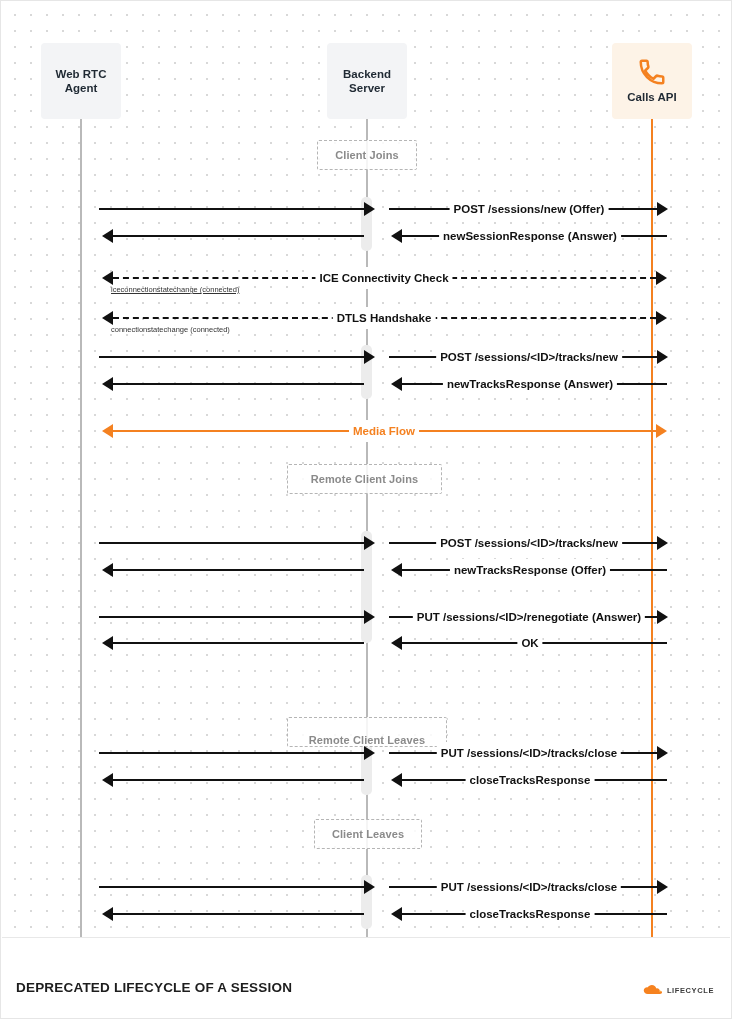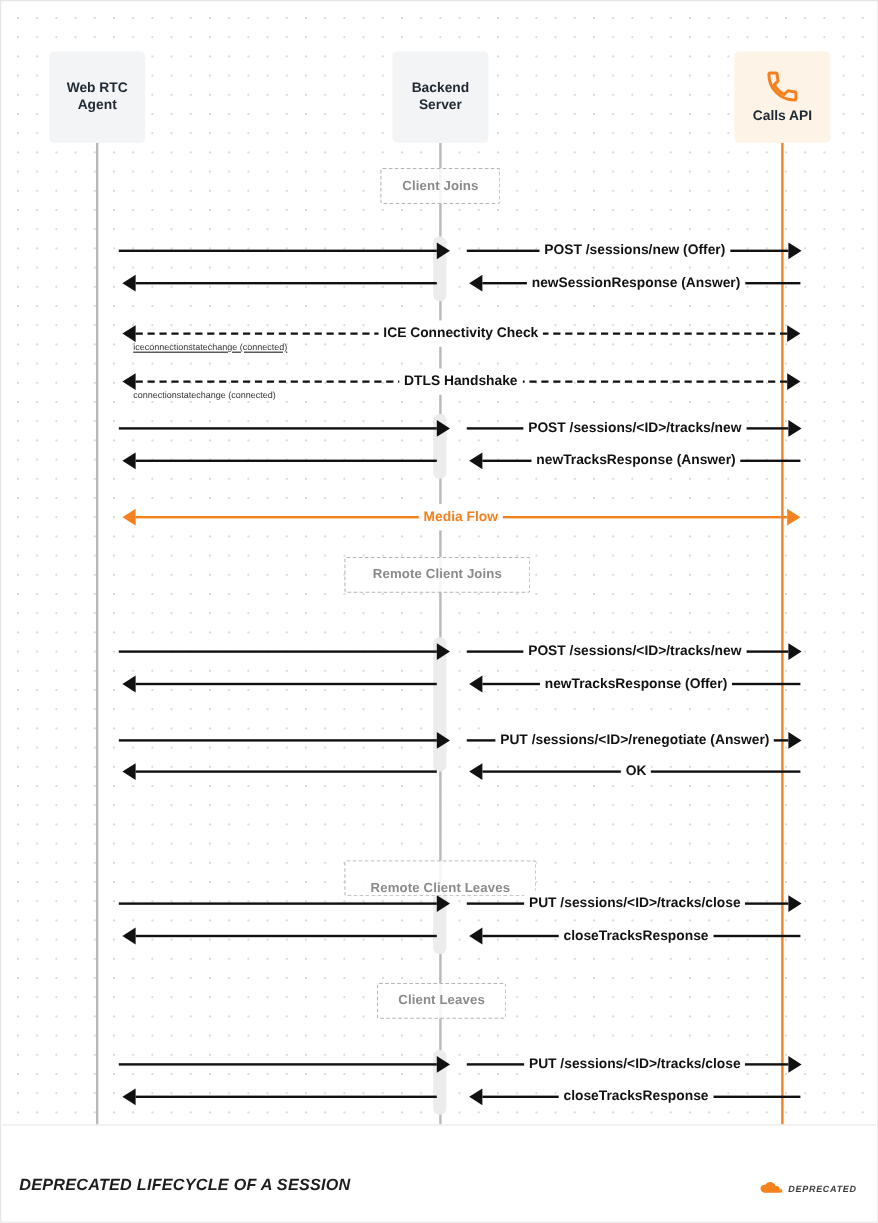--- a/index.html
+++ b/index.html
@@ -24,21 +24,20 @@
     border: 1px solid #e6e6e6;
   }
   
   .footer-band {
     position: absolute;
     left: 1px; right: 1px;
     bottom: 1px;
     height: 80px;
     background: #ffffff;
     border-top: 1px solid #e8e8e8;
-    font-style: italic;
   }
   .footer-title {
     position: absolute;
     left: 14px; bottom: 22px;
     font-size: 13.5px;
     font-weight: bold;
     letter-spacing: 0.2px;
     color: #1d1d1d;
   }
   .cf-logo {
@@ -336,17 +335,17 @@
 
   <div class="footer-band">
     <div class="footer-title">DEPRECATED LIFECYCLE OF A SESSION</div>
     <div class="cf-logo">
       <span class="cf-mark">
         <svg width="20" height="14" viewBox="0 0 40 20">
           <path d="M30 18H9.5C5 18 1.5 14.8 1.5 11c0-3.6 3-6.6 6.8-6.6.5 0 1 .05 1.5.16C11.2 1.9 14.2 0 17.7 0c4.3 0 7.9 2.9 8.8 6.8.5-.2 1.1-.3 1.7-.3 2.8 0 5.1 2.1 5.3 4.8h.6c2.2 0 4 1.5 4 3.4S36.2 18 34 18h-4z" fill="#f6821f"></path>
           <path d="M33.6 11.3c-.2 0-.4 0-.6.02-.1 0-.2.1-.25.2l-.4 1.4c-.15.6.16 1.1.8 1.15h2.6c.1 0 .2-.07.23-.18.05-.17.08-.36.08-.55 0-1.13-.92-2.04-2.06-2.04z" fill="#fbad41"></path>
         </svg>
       </span>
-      <span class="cf-word">DEPRECATED</span>
+      <span class="cf-word">LIFECYCLE</span>
     </div>
   </div>
 
 </div>
 
 </body></html>

